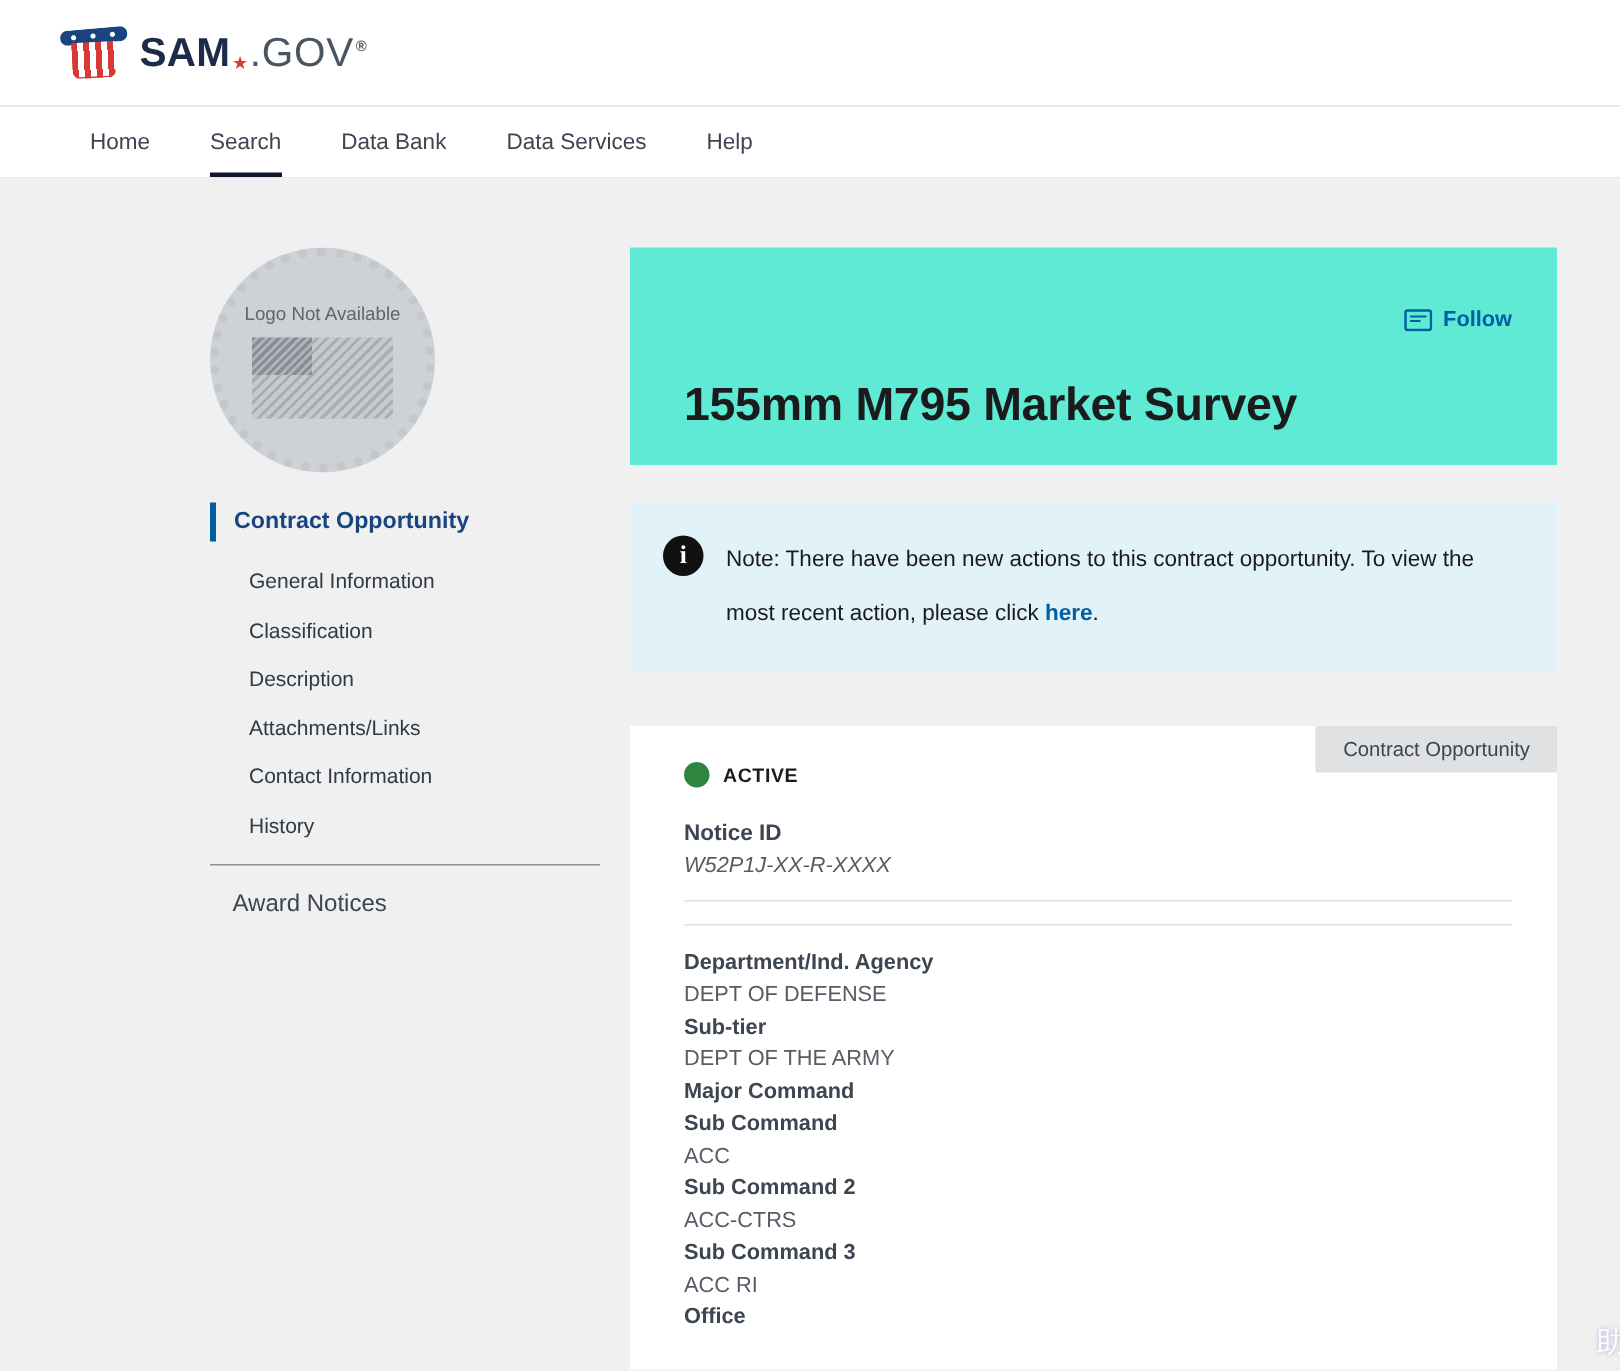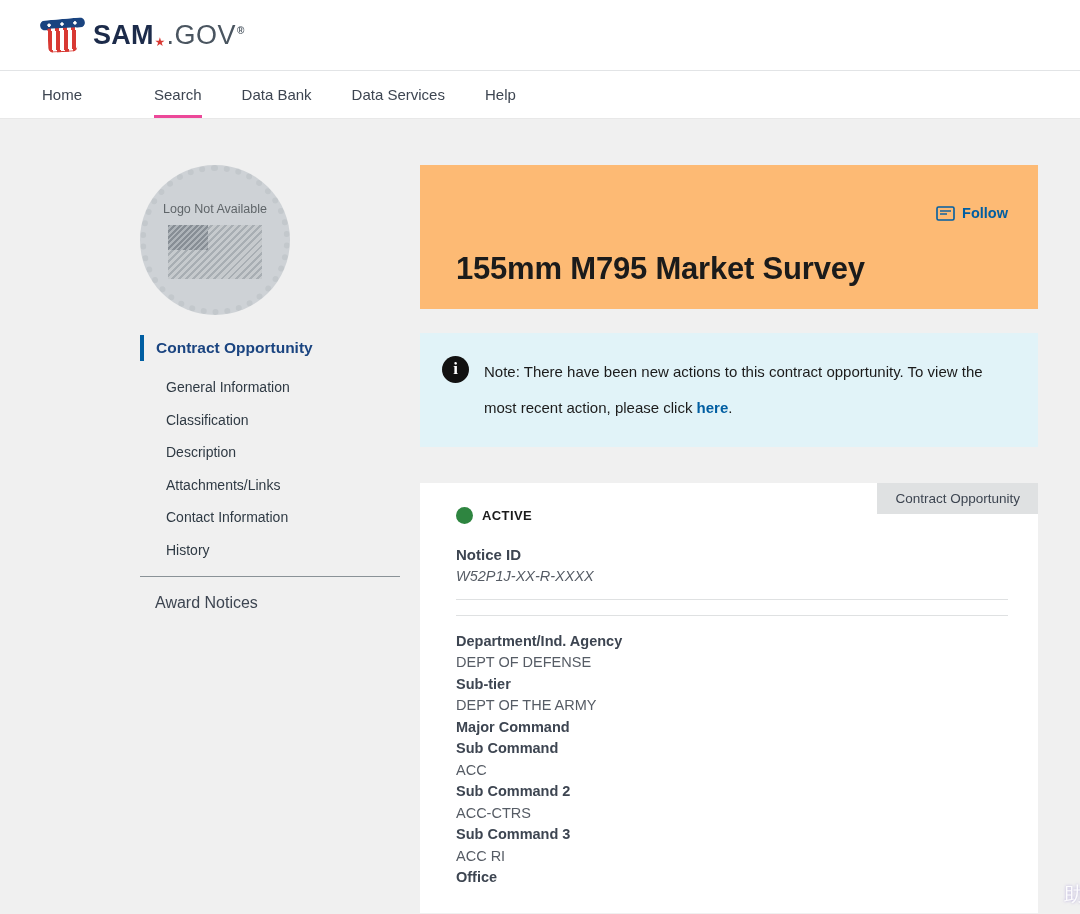--- a/index.html
+++ b/index.html
@@ -21,23 +21,23 @@
   .hat-body { position:absolute; top:14px; left:8px; width:29px; height:24px;
       background:repeating-linear-gradient(90deg,#d83933 0 4px,#ffffff 4px 8px);
       border-radius:0 0 5px 5px; transform:rotate(-3deg); box-shadow:inset 0 -1px 0 #d83933; }
   .brand-text { font-size:27px; font-weight:800; color:#1c2b4a; letter-spacing:0.2px; display:flex; align-items:baseline; }
   .brand-star { color:#d83933; font-size:12px; transform:translateY(2px); margin:0 1px; }
   .brand-gov { font-weight:500; color:#4a5560; letter-spacing:0.5px; }
   .brand-reg { font-size:10px; color:#4a5560; transform:translateY(-10px); margin-left:1px; }
 
   
   .navbar { height:49px; background:#fff; border-top:1px solid #e2e4e6; border-bottom:1px solid #e8e8e8;
-      display:flex; align-items:stretch; gap:40px; padding:0 0 0 42px; }
+      display:flex; align-items:stretch; gap:40px; padding:0 0 0 60px; }
   .nav-link { display:flex; align-items:center; font-size:15px; color:#3d4551; text-decoration:none; cursor:pointer; }
-  .nav-link.active { border-bottom:3px solid #ec4899; padding-top:3px;margin-left:32px; }
+  .nav-link.active { border-bottom:3px solid #0f172a; padding-top:3px; }
 
   
   .content { background:#f0f0f0; height:794px; padding:46px 42px 0 140px; display:flex; gap:20px; overflow:hidden; }
   .sidebar { width:260px; flex:none; }
   .main { flex:1; min-width:0; }
 
   
   .logo-wrap { display:flex; justify-content:flex-start; margin-bottom:20px; }
   .logo-circle { width:150px; height:150px; border-radius:50%; background:#ced2d6; border:6px dotted #c3c8cc;
       display:flex; flex-direction:column; align-items:center; justify-content:center; gap:9px; }
@@ -48,21 +48,21 @@
       background:repeating-linear-gradient(135deg,#878e95 0 2px,#aeb4b9 2px 4px); }
 
   
   .side-section { border-left:4px solid #005ea2; padding:4px 0 4px 12px; font-weight:700;
       color:#1a4480; font-size:15.5px; margin-bottom:10px; cursor:pointer; }
   .side-link { padding:8px 0 8.5px 26px; font-size:14px; color:#2f3a44; cursor:pointer; }
   .side-divider { border:0; border-top:1px solid #8a9297; margin:10px 0 0 0; }
   .side-award { padding:17px 0 0 15px; font-size:16px; color:#3d4551; cursor:pointer; }
 
   
-  .hero { background:#fdba74; padding:40px 30px 22px 36px; }
+  .hero { background:#5eead4; padding:40px 30px 22px 36px; }
   .follow-row { text-align:right; margin-bottom:26px; }
   .follow-btn { display:inline-flex; align-items:center; gap:7px; color:#005ea2; font-weight:700;
       font-size:14.5px; cursor:pointer; text-decoration:none; }
   .page-title { font-size:31px; font-weight:800; color:#1b1b1b; letter-spacing:-0.2px; }
 
   
   .alert { margin-top:24px; background:#e1f3f8; padding:21px 26px 21px 22px; display:flex; gap:15px; align-items:flex-start; }
   .info-icon { flex:none; width:27px; height:27px; border-radius:50%; background:#111; color:#fff;
       display:flex; align-items:center; justify-content:center; font-weight:700; font-size:17px;
       font-family:"Liberation Serif",serif; margin-top:2px; }

